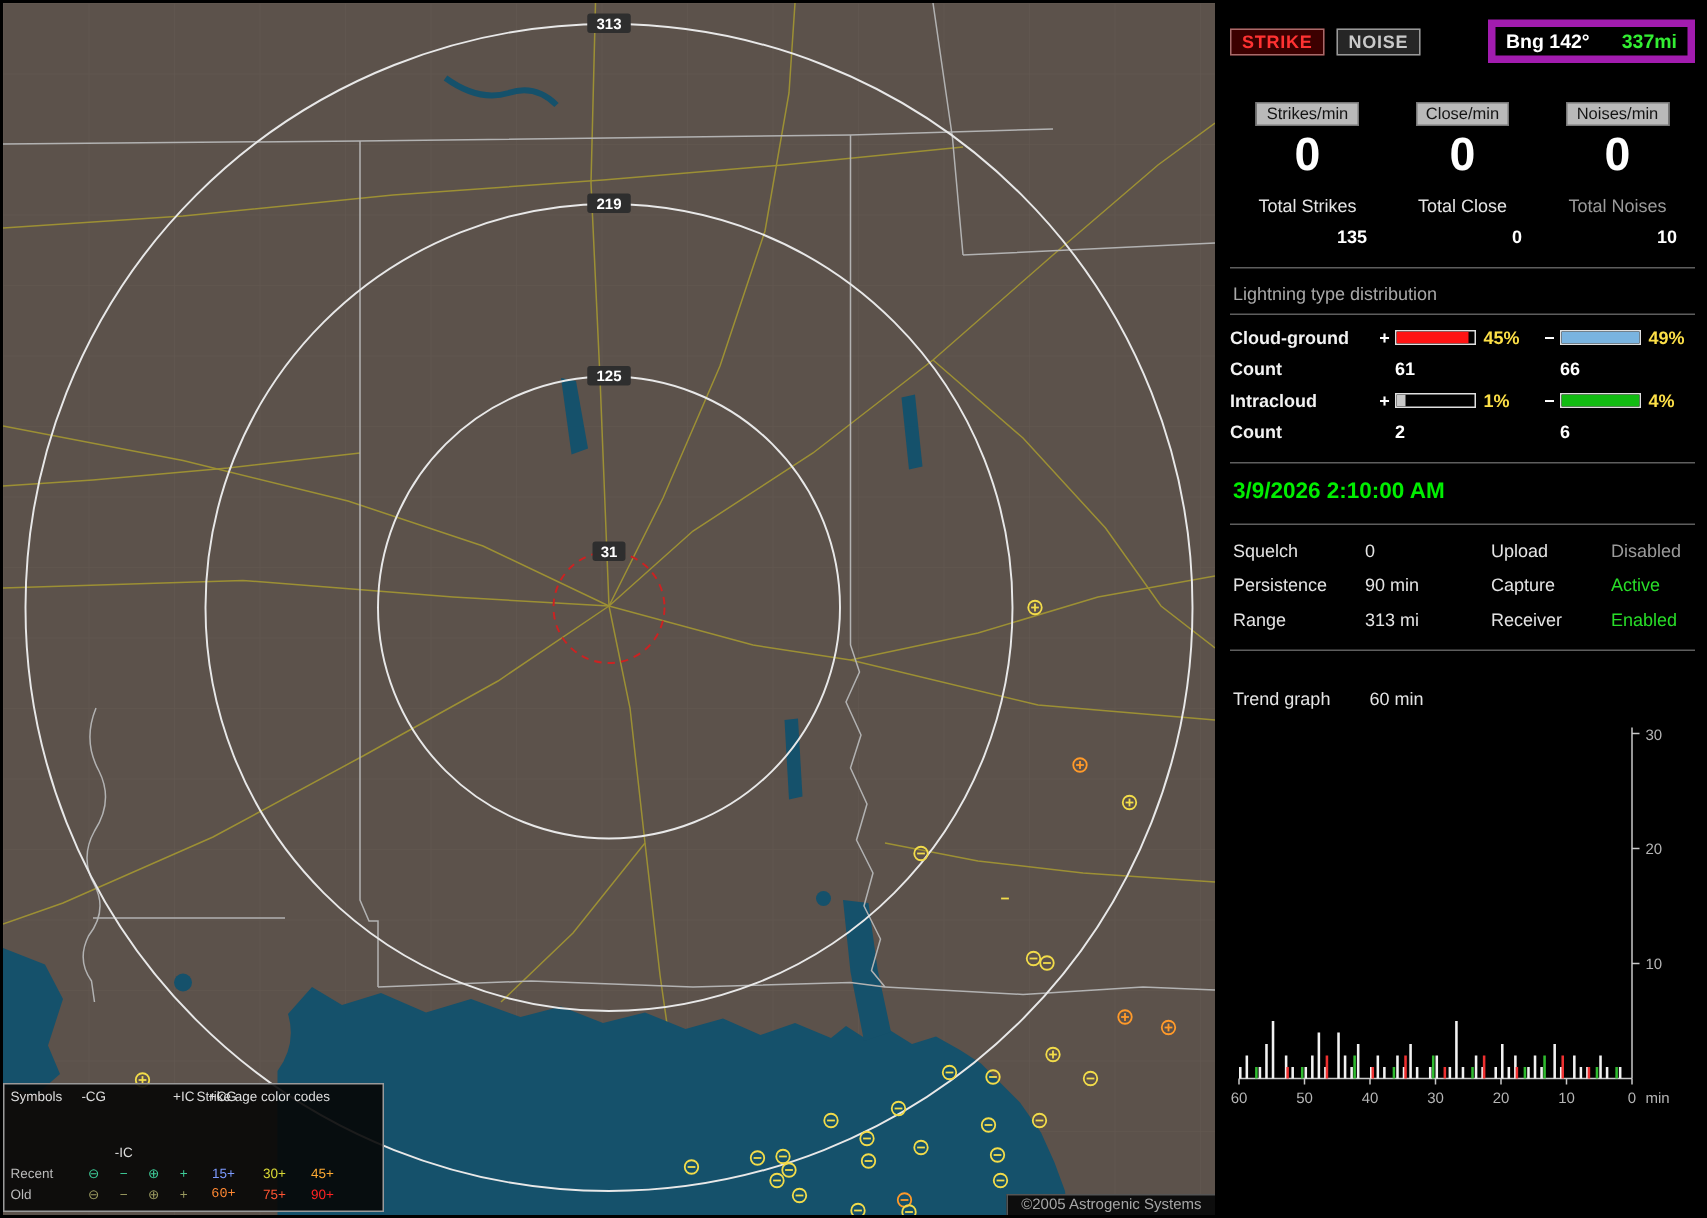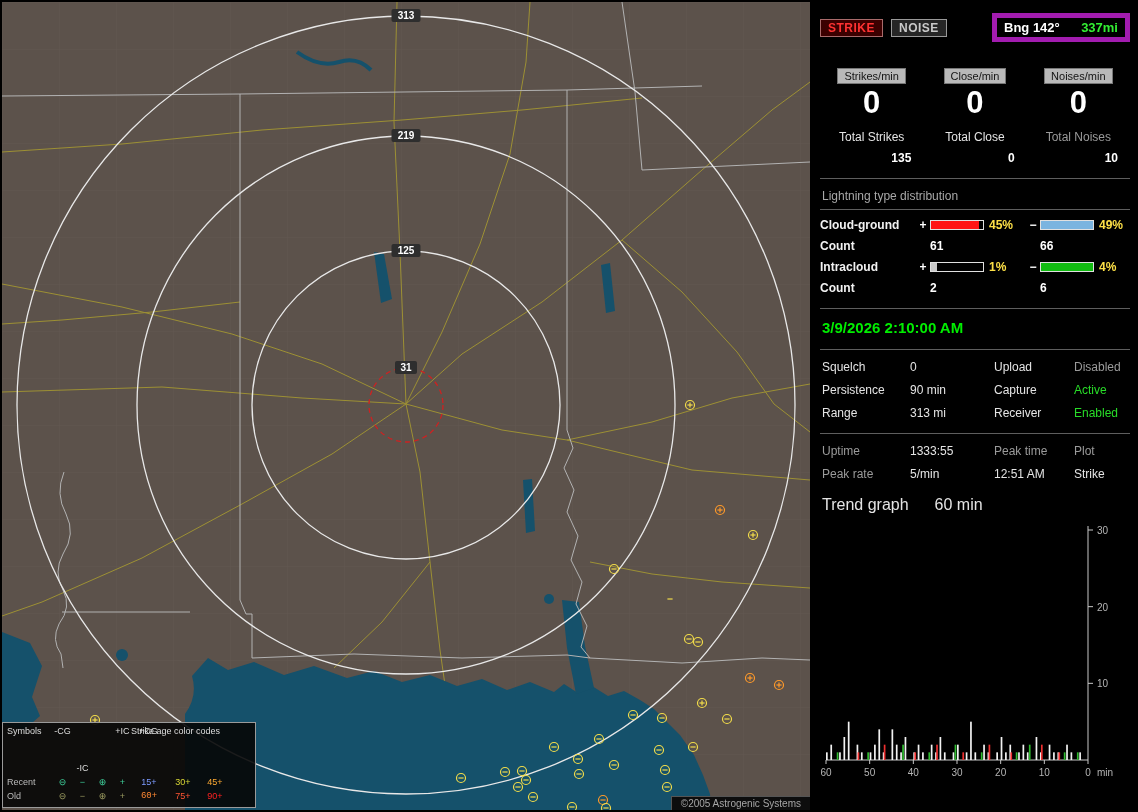--- a/index.html
+++ b/index.html
@@ -43,21 +43,21 @@
   .fill{display:block;height:100%}
   .pct{font-weight:bold;padding-left:5px;color:#fde047}
   .cnum{font-weight:bold;color:#fff}
 
   .timestamp{color:#00ee00;font-size:15px;font-weight:bold;padding-left:2px}
 
   .grid4{display:grid;grid-template-columns:88px 84px 80px auto;row-gap:9px;padding-left:2px}
   .cell{white-space:nowrap}
   .cw{color:#e4e4e4}.cg{color:#9b9b9b}.cgr{color:#28dd28}
 
-  .trend-label{display:flex;gap:26px;font-size:16px;padding:15px 0 2px 2px}
+  .trend-label{display:flex;gap:26px;font-size:12px;padding:15px 0 2px 2px}
   svg#trend{display:block;margin-top:4px}
 </style>
 </head>
 <body>
 
 <div class="screen">
 
   <div class="map-wrap">
     <svg id="map" viewBox="0 0 808 808" width="808" height="808">
       <defs>
@@ -396,30 +396,20 @@
         <span class="cell cw">Capture</span>
         <span class="cell cgr">Active</span>
         <span class="cell cw">Range</span>
         <span class="cell cw">313 mi</span>
         <span class="cell cw">Receiver</span>
         <span class="cell cgr">Enabled</span>
       </div>
 
     <div class="sep"></div>
 
-    <div class="grid4" id="uptime-grid">
-        <span class="cell cg">Uptime</span>
-        <span class="cell cw">1333:55</span>
-        <span class="cell cg">Peak time</span>
-        <span class="cell cg">Plot</span>
-        <span class="cell cg">Peak rate</span>
-        <span class="cell cw">5/min</span>
-        <span class="cell cw">12:51 AM</span>
-        <span class="cell cw">Strike</span>
-      </div>
 
     <div class="trend-label">
       <span>Trend graph</span>
       <span>60 min</span>
     </div>
 
     <svg id="trend" width="310" height="262">
         <line x1="268" y1="6" x2="268" y2="240" stroke="#c8c8c8"></line>
         <line x1="6" y1="240" x2="268" y2="240" stroke="#c8c8c8"></line>
         <line x1="268" y1="10" x2="273" y2="10" stroke="#c8c8c8"></line>

